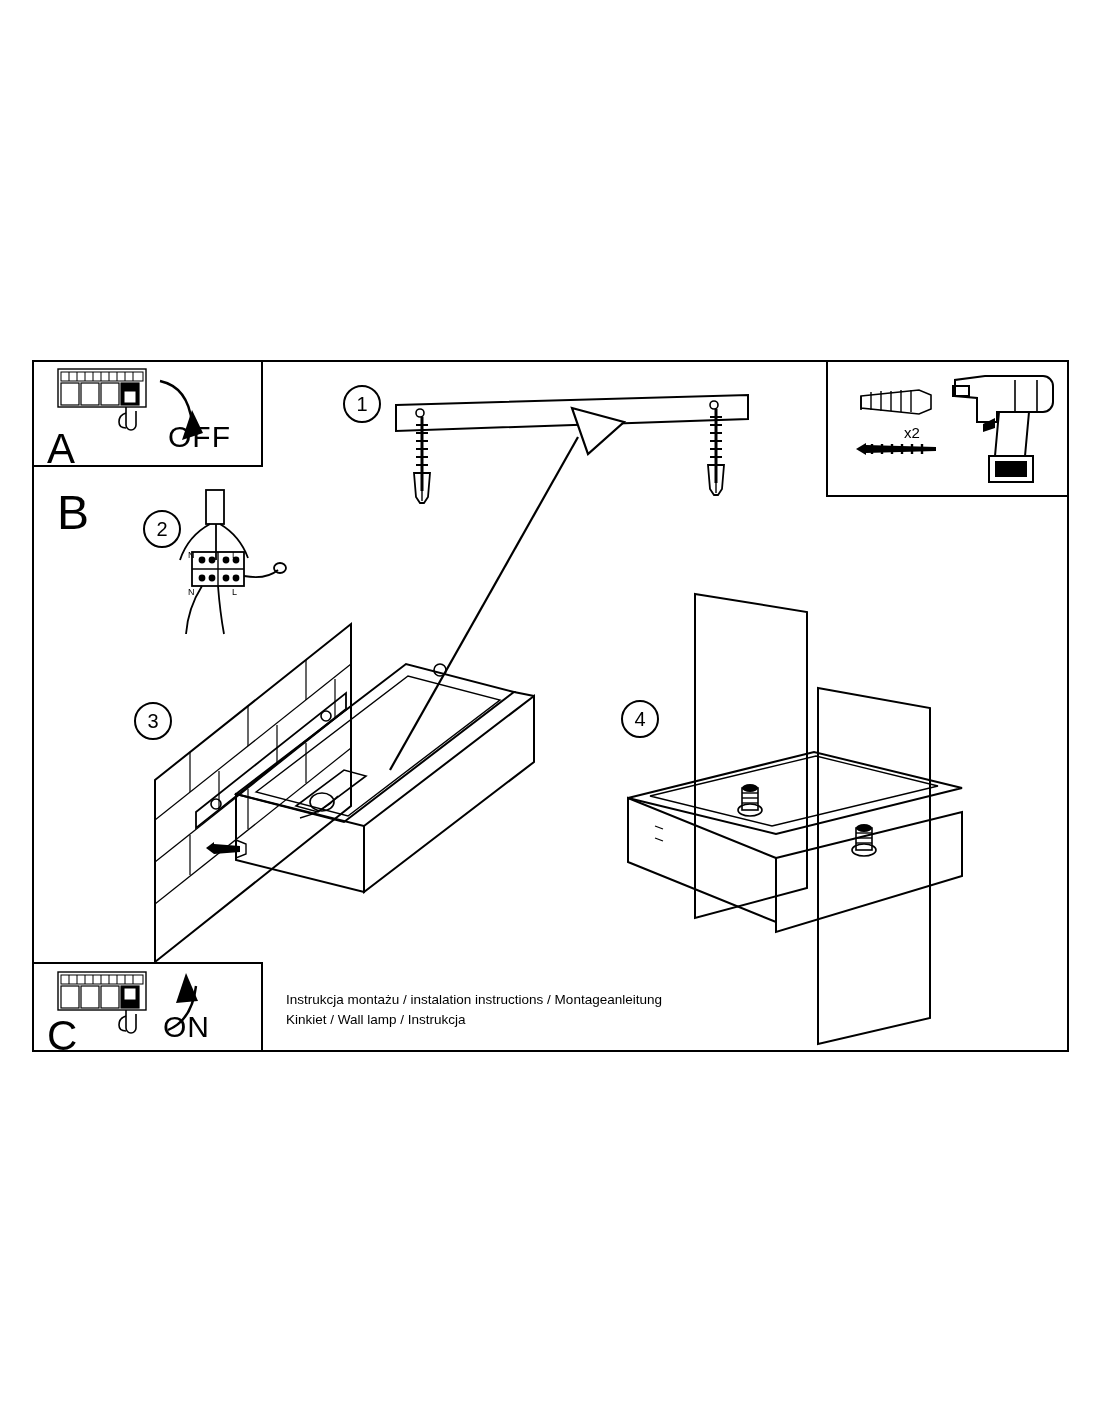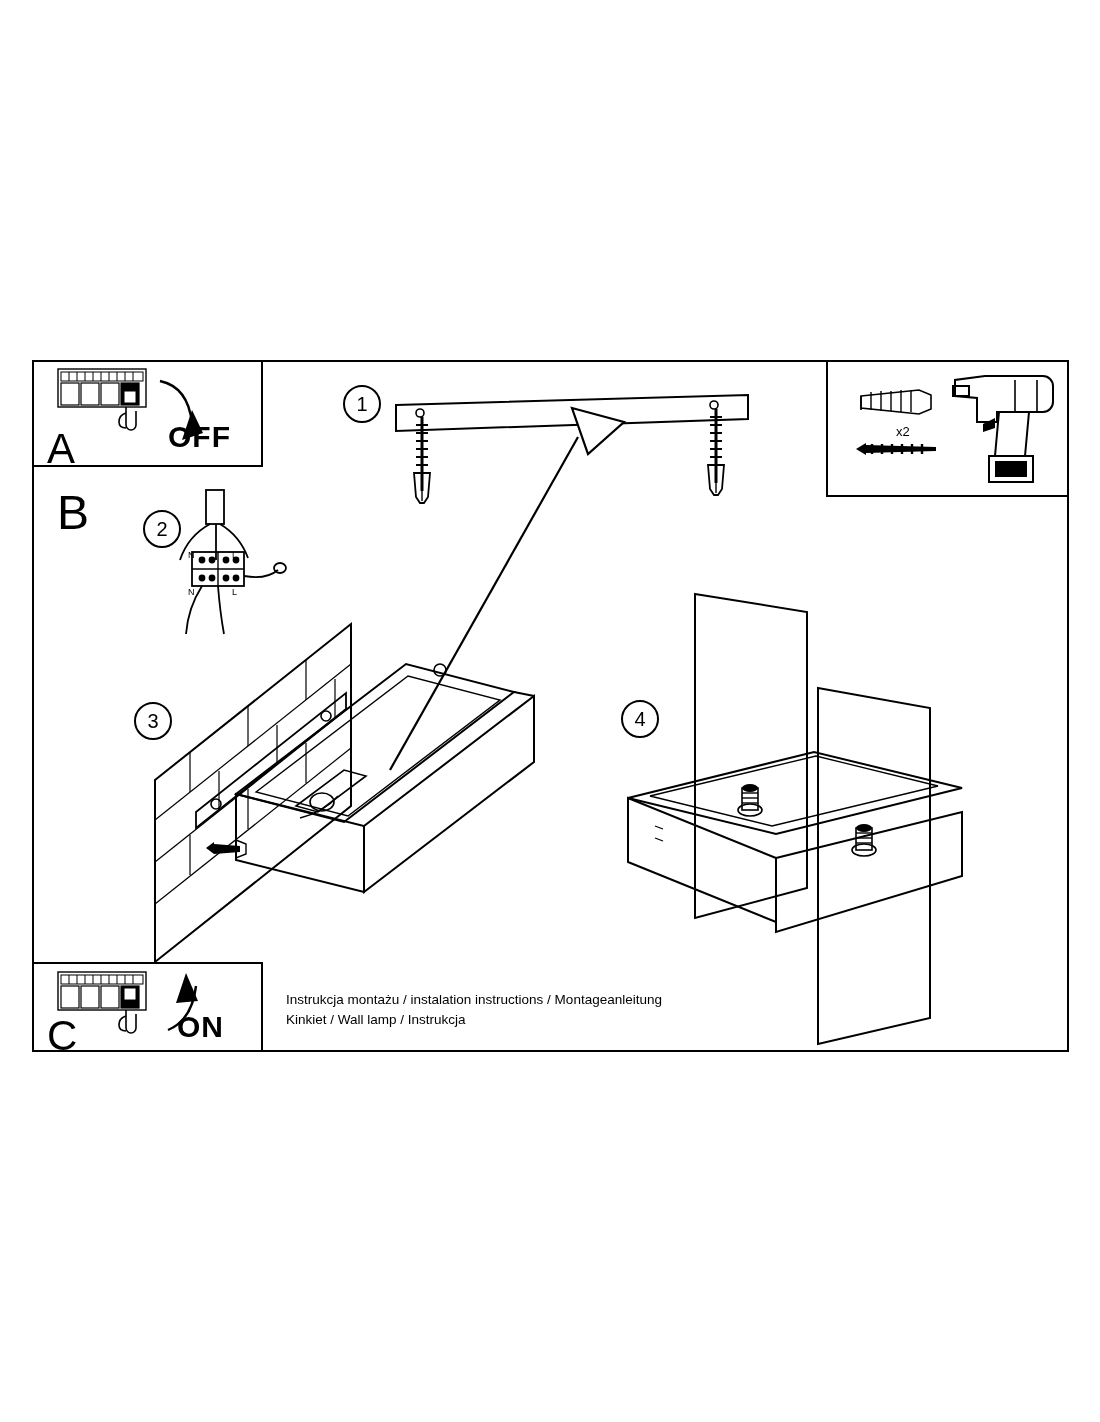--- a/index.html
+++ b/index.html
@@ -1,24 +1,24 @@
 <!DOCTYPE html>
 <html><head>
 <meta charset="utf-8">
 <style>
   html,body{margin:0;padding:0;background:#ffffff;}
   body{width:1100px;height:1422px;position:relative;font-family:"Liberation Sans",sans-serif;color:#000;}
   #sheet{position:absolute;left:0;top:0;width:1100px;height:1422px;}
   .lbl{position:absolute;font-family:"Liberation Sans",sans-serif;}
   .big-letter{font-size:42px;font-weight:400;}
-  .onoff{font-size:30px;font-weight:700;letter-spacing:1px;}
+  .onoff{font-size:30px;font-weight:400;letter-spacing:1px;}
   .stepnum{position:absolute;width:34px;height:34px;border:2px solid #000;border-radius:50%;
            display:flex;align-items:center;justify-content:center;font-size:20px;background:#fff;}
   .caption{position:absolute;font-size:13.5px;line-height:20px;}
-  .xtwo{position:absolute;font-size:13px;}
+  .xtwo{position:absolute;font-size:15px;margin-left:8px;}
   svg{display:block;}
   .nofill{fill:none;stroke:#000;}
 </style>
 </head>
 <body>
 
 <div id="sheet">
 
   <svg width="1100" height="1422" style="position:absolute;left:0;top:0;">
 
@@ -274,21 +274,21 @@
         <line x1="655" y1="826" x2="663" y2="829"></line>
         <line x1="655" y1="838" x2="663" y2="841"></line>
       </g>
     </g>
   </svg>
 
   <div class="lbl big-letter" style="left:47px;top:425px;">A</div>
   <div class="lbl onoff" style="left:168px;top:420px;">OFF</div>
 
   <div class="lbl big-letter" style="left:47px;top:1012px;">C</div>
-  <div class="lbl onoff" style="left:177px;top:1010px;">ON</div>
+  <div class="lbl onoff" style="left:163px;top:1010px;">ON</div>
 
   <div class="lbl big-letter" style="left:57px;top:485px;font-size:48px;">B</div>
 
   <div class="xtwo" style="left:896px;top:424px;">x2</div>
 
   <div class="stepnum" style="left:343px;top:385px;">1</div>
   <div class="stepnum" style="left:143px;top:510px;">2</div>
   <div class="stepnum" style="left:134px;top:702px;">3</div>
   <div class="stepnum" style="left:621px;top:700px;">4</div>
 

